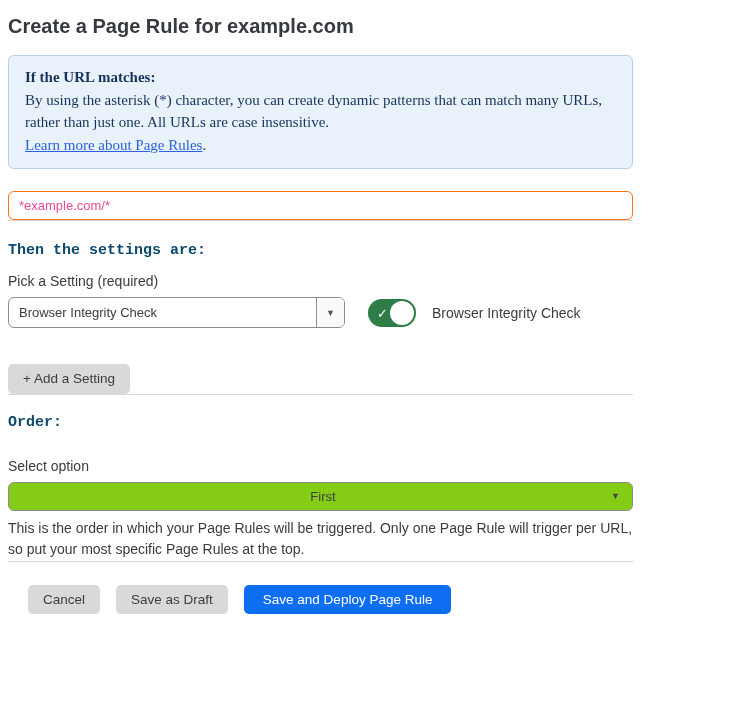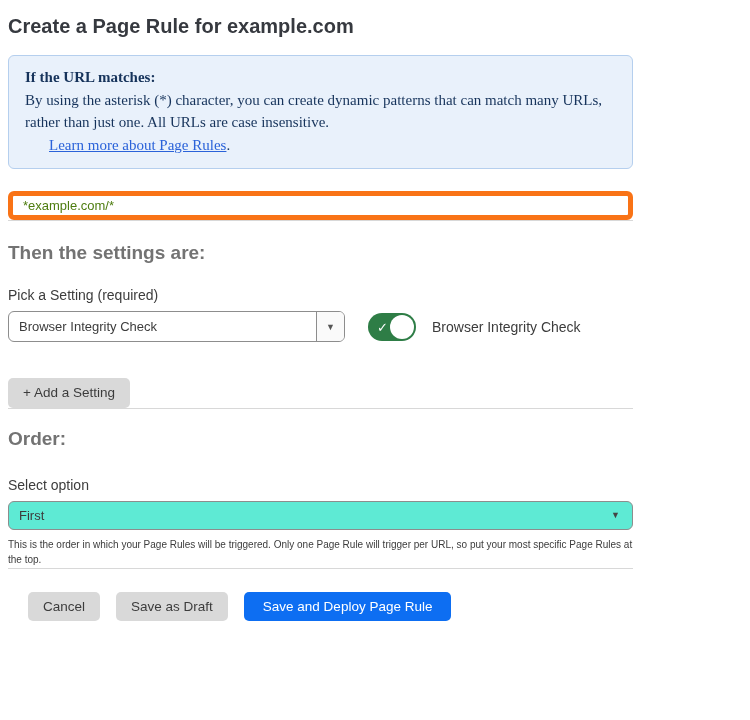--- a/index.html
+++ b/index.html
@@ -28,55 +28,55 @@
     font-size: 15px;
     line-height: 1.5;
     margin-bottom: 22px;
     font-family: Liberation Serif, serif;
   }
   .info-box .info-heading { font-weight: 700; }
   .info-box a.learn-link {
     color: #2a62d9;
     text-decoration: underline;
     cursor: pointer;
-    margin-left: 24px;
   }
 
   .field-label { font-size: 14px; color: #3c3c3c; margin-bottom: 8px; }
 
   .text-input {
     width: 100%;
     height: 29px;
-    border: 5px solid #f97316;
+    border: 1px solid #f97316;
     border-radius: 6px;
     padding: 0 10px;
     font-size: 13px;
     font-family: "Liberation Sans", "DejaVu Sans", sans-serif;
-    color: #4d7c0f;
+    color: #ec4899;
     background: #fff;
     outline: none;
   }
   .helper-text { font-size: 13px; color: #3c3c3c; margin-top: 6px; }
 
   hr.divider {
     border: none;
     border-top: 1px solid #d8d8d8;
     margin: 0;
   }
   .divider-1 { margin-top: 21px; }
   .divider-2 { margin-top: 16px; }
   .divider-3 { margin-top: 18px; }
 
   .section-heading {
-    font-size: 19px;
+    font-size: 15px;
     font-weight: 700;
-    color: #737373;
+    color: #0c4a6e;
     margin-top: 21px;
-  }
-  .picker-label { margin-top: 23px; }
+    font-family: Liberation Mono, monospace;
+  }
+  .picker-label { margin-top: 14px; }
 
   .setting-row { display: flex; align-items: center; margin-top: 0; }
 
   .dropdown {
     width: 337px;
     height: 31px;
     border: 1px solid #8d8d8d;
     border-radius: 6px;
     background: #ffffff;
     display: flex;
@@ -154,40 +154,41 @@
   }
 
   .order-heading { margin-top: 19px; }
   .select-label { margin-top: 27px; }
 
   .select-box {
     width: 100%;
     height: 29px;
     border: 1px solid #8d8d8d;
     border-radius: 6px;
-    background: #5eead4;
+    background: #84cc16;
     display: flex;
     align-items: center;
     padding: 0 5px 0 10px;
     font-size: 13px;
     color: #3c3c3c;
     cursor: pointer;
     position: relative;
+    justify-content: center;
   }
   .select-box .select-arrow {
     position: absolute;
     right: 12px;
     top: 50%;
     transform: translateY(-50%);
     font-size: 9px;
     color: #444;
   }
 
   .order-help {
-    font-size: 10px;
+    font-size: 14px;
     line-height: 1.55;
     color: #3c3c3c;
     margin-top: 7px;
     max-width: 723px;
   }
 
   .footer-row {
     display: flex;
     gap: 16px;
     margin-top: 23px;

